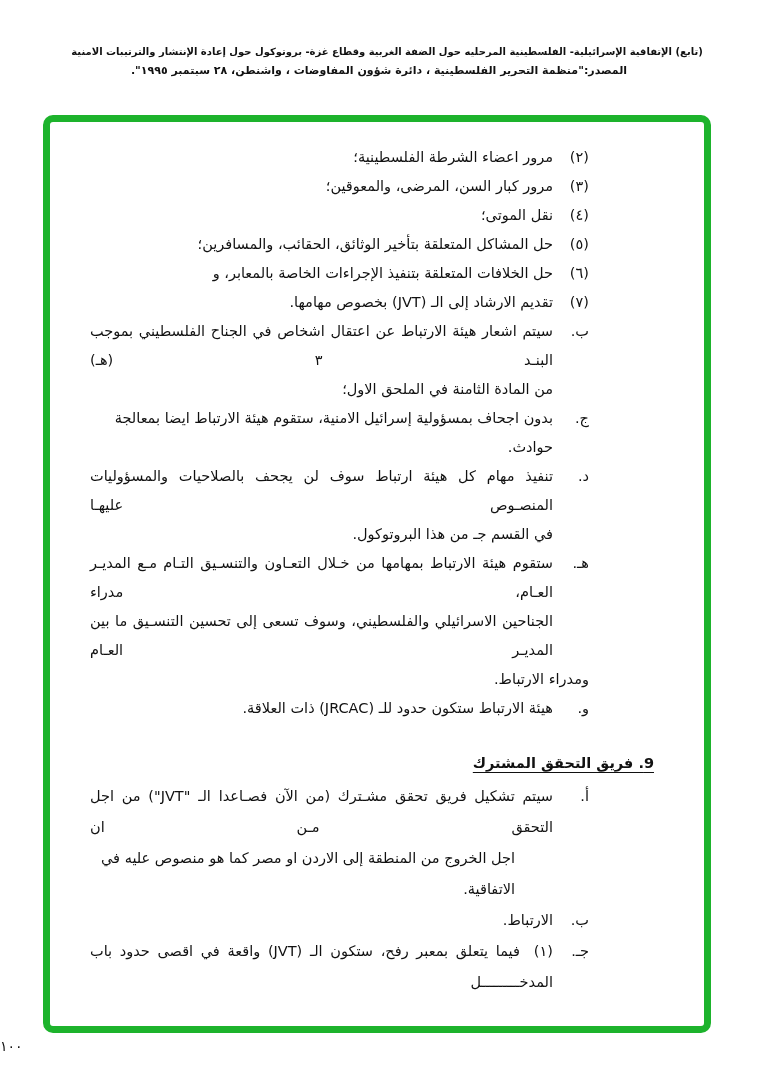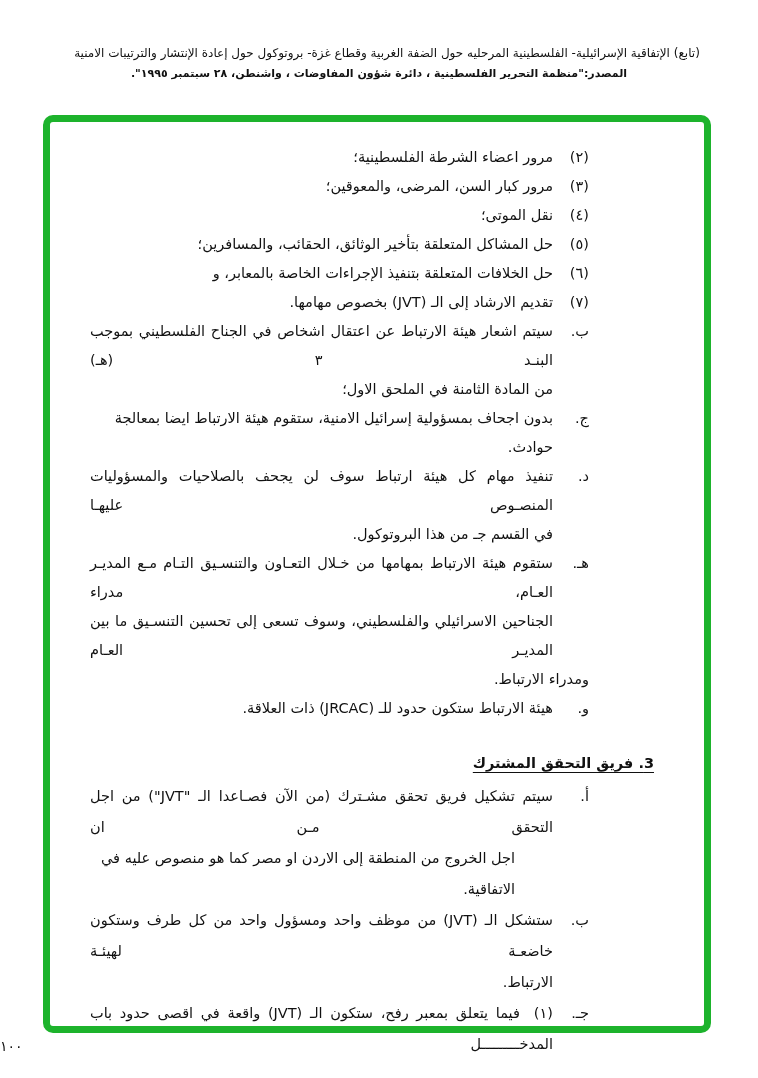--- a/index.html
+++ b/index.html
@@ -7,21 +7,21 @@
   body {
     width: 758px; height: 1078px;
     position: relative;
     background: #ffffff;
     font-family: "DejaVu Sans", sans-serif;
     direction: rtl;
     color: #111;
     overflow: hidden;
   }
   .hdr { position: absolute; top: 46px; left: 0; right: 0; text-align: center; }
-  .hdr-title { font-size: 12px; font-weight: normal; letter-spacing: 0; padding-left: 16px; }
+  .hdr-title { font-size: 10px; font-weight: bold; letter-spacing: 0; padding-left: 16px; }
   .hdr-source { font-size: 11px; font-weight: bold; margin-top: 7px; }
 
   .frame {
     position: absolute;
     left: 43px; top: 115px;
     width: 668px; height: 918px;
     border: 7px solid #1db32c;
     border-radius: 10px;
     background: #fff;
   }
@@ -145,34 +145,33 @@
       </div>
     </div>
 
     <div class="row">
       <span class="marker">و.</span>
       <div class="body">
           <div class="line">هيئة الارتباط ستكون حدود للـ (JRCAC) ذات العلاقة.</div>
         </div>
     </div>
 
-    <div class="heading">3. فريق التحقق المشترك</div>
+    <div class="heading">9. فريق التحقق المشترك</div>
 
     <div class="row s4">
       <span class="marker">أ.</span>
       <div class="body">
         <div class="line j">سيتم تشكيل فريق تحقق مشـترك (من الآن فصـاعدا الـ "JVT") من اجل التحقق مـن ان</div>
         <div class="line indent-sm">اجل الخروج من المنطقة إلى الاردن او مصر كما هو منصوص عليه في الاتفاقية.</div>
       </div>
     </div>
 
     <div class="row s4">
       <span class="marker">ب.</span>
       <div class="body">
-        <div class="line j">ستشكل الـ (JVT) من موظف واحد ومسؤول واحد من كل طرف  وستكون خاضعـة لهيئـة</div>
         <div class="line">الارتباط.</div>
       </div>
     </div>
 
     <div class="row s4">
       <span class="marker">جـ.</span>
       <div class="body">
         <div class="line j"><span class="sub">(١)</span><span>فيما يتعلق بمعبر رفح، ستكون الـ (JVT) واقعة في اقصى حدود باب المدخـــــــــل</span></div>
 
       </div>

